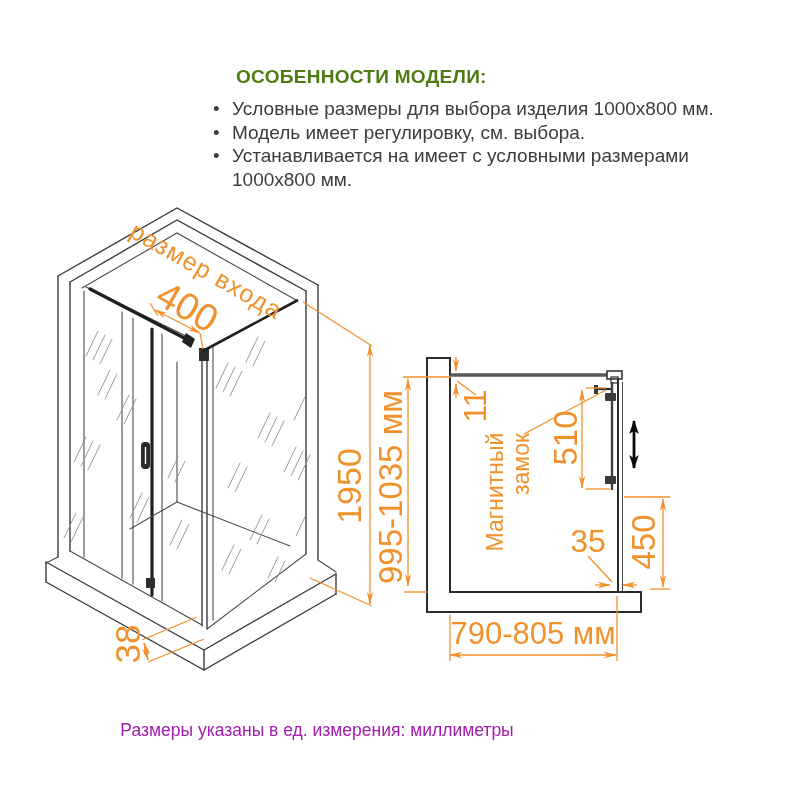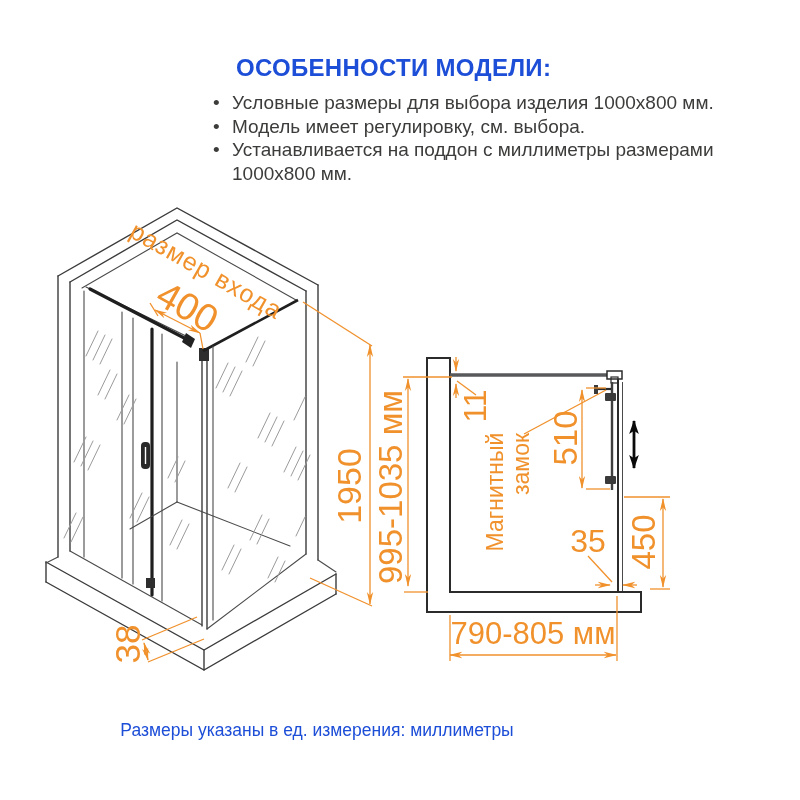--- a/index.html
+++ b/index.html
@@ -1,46 +1,46 @@
 <!DOCTYPE html>
 <html><head>
 <meta charset="utf-8">
 <style>
   html,body{margin:0;padding:0;background:#ffffff;}
   body{width:800px;height:800px;position:relative;overflow:hidden;
        font-family:"Liberation Sans", sans-serif;}
   .header{position:absolute;left:205px;top:54px;width:556px;}
-  .title{margin-left:31px;font-size:24px;font-weight:bold;color:#1d4ed8;
-         letter-spacing:.3px;margin-bottom:9px;}
+  .title{margin-left:31px;font-size:19px;font-weight:bold;color:#4d7c0f;
+         letter-spacing:.3px;margin-bottom:9px;margin-top:12px;}
   ul.features{list-style:none;margin:4px;padding:0;font-size:19px;
               line-height:23.5px;color:#3C3C3B;}
   ul.features li{position:relative;padding-left:23px;margin:0;}
   ul.features li::before{content:"\2022";position:absolute;left:4px;top:0;
               color:#3C3C3B;font-size:19px;}
   .footer{position:absolute;left:0;top:720px;width:634px;text-align:center;
-          font-size:17.5px;color:#1d4ed8;}
+          font-size:17.5px;color:#a21caf;}
   svg{position:absolute;left:0;top:0;}
   .ln   {stroke:#3B3B3C;stroke-width:1.4;fill:none;stroke-linecap:round;}
   .lnthin{stroke:#4A4A4A;stroke-width:1.1;fill:none;stroke-linecap:round;}
   .lnthk{stroke:#1F1F1F;stroke-width:3.2;fill:none;stroke-linecap:round;}
   .hatch{stroke:#9B9B9B;stroke-width:1;fill:none;stroke-linecap:round;}
   .dim  {stroke:#F0912C;stroke-width:1.3;fill:none;}
   .dimtxt{fill:#F0912C;font-family:"Liberation Sans",sans-serif;}
   .planln{stroke:#2B2B2B;stroke-width:2;fill:none;}
   .glass {stroke:#58595B;}
 </style>
 </head>
 <body>
 
 <div class="header">
   <div class="title">ОСОБЕННОСТИ МОДЕЛИ:</div>
   <ul class="features">
     <li>Условные размеры для выбора изделия 1000x800 мм.</li>
     <li>Модель имеет регулировку, см. выбора.</li>
-    <li>Устанавливается на поддон с миллиметры размерами 1000x800 мм.</li>
+    <li>Устанавливается на имеет с условными размерами 1000x800 мм.</li>
   </ul>
 </div>
 
 <svg width="800" height="800" viewBox="0 0 800 800">
   <defs>
     <marker id="mo" viewBox="0 0 14 8" refX="13" refY="4" markerWidth="13" markerHeight="8" markerUnits="userSpaceOnUse" orient="auto-start-reverse">
       <path d="M14,4 L0,0.6 L4,4 L0,7.4 Z" fill="#F0912C"></path>
     </marker>
     <marker id="mb" viewBox="0 0 13 9" refX="12" refY="4.5" markerWidth="14" markerHeight="10" markerUnits="userSpaceOnUse" orient="auto-start-reverse">
       <path d="M13,4.5 L0,0 L3,4.5 L0,9 Z" fill="#0A0A0A"></path>

